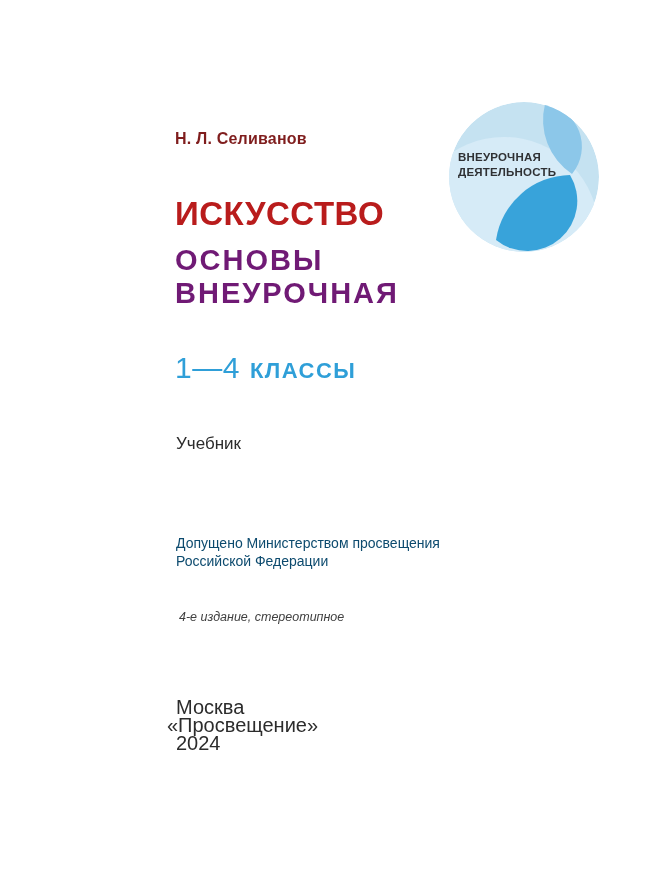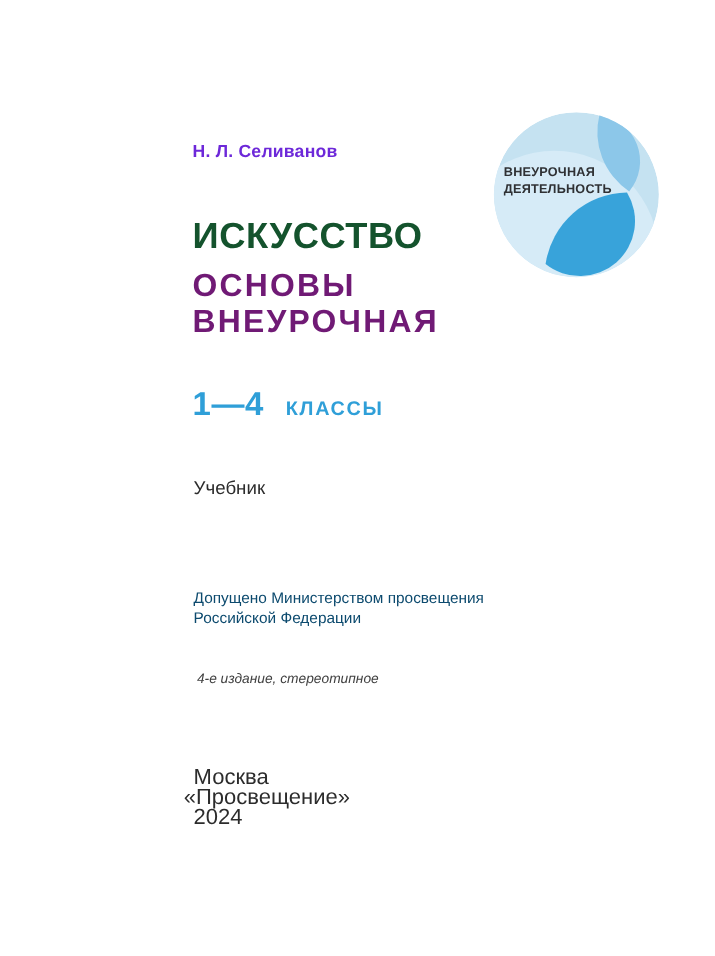--- a/index.html
+++ b/index.html
@@ -4,42 +4,42 @@
 <style>
   html,body { margin:0; padding:0; background:#ffffff; }
   .page {
     position:relative; width:650px; height:869px; background:#ffffff;
     font-family:"Liberation Sans", sans-serif; overflow:hidden;
   }
   .abs { position:absolute; }
 
   .authors {
     left:175px; top:129px; font-size:16px; font-weight:700;
-    color:#6d28d9; line-height:19px; letter-spacing:0.2px;text-align:center;
+    color:#7f1d1d; line-height:19px; letter-spacing:0.2px;text-align:center;
   }
 
   .badge { left:449px; top:102px; width:150px; height:150px; }
   .badge svg { display:block; }
   .badge-text {
     position:absolute; left:9px; top:48px; width:104px; text-align:left;
     font-size:11.5px; line-height:15px; font-weight:700; color:#2f3134;
     letter-spacing:0.2px;
   }
 
   .main-title {
     left:175px; top:195px; font-size:33px; font-weight:700;
     letter-spacing:0.5px; line-height:38px;
   }
   .subtitle {
     left:175px; top:244px; font-size:29px; font-weight:700;
     letter-spacing:2px; line-height:33px;
   }
   .grade { left:175px; top:353px; line-height:1; }
-  .grade-num  { font-size:30px; font-weight:700; letter-spacing:0.5px; }
-  .grade-word { font-size:18px; font-weight:700; letter-spacing:1.5px; margin-left:20px; }
+  .grade-num  { font-size:30px; font-weight:400; letter-spacing:0.5px; }
+  .grade-word { font-size:22px; font-weight:700; letter-spacing:1.5px; margin-left:10px; }
 
   .book-type { left:176px; top:435px; font-size:17px; color:#2c2c2c; line-height:1; }
 
   .approval {
     left:176px; top:535px; font-size:14px; line-height:17.5px; color:#0c4a6e;
   }
   .edition {
     left:179px; top:611px; font-size:12.5px; font-style:italic; color:#404040; line-height:1;
   }
   .imprint {
@@ -69,21 +69,21 @@
         <path d="M 96 2 A 43 43 0 0 1 123 72 A 65 65 0 0 1 96 2 Z" fill="#8cc7e9"></path>
         <path d="M 121 73 A 50 50 0 0 1 47 138 A 76 76 0 0 1 121 73 Z" fill-opacity="0.95" fill="#2f9fd8"></path>
       </g>
     </svg>
     <div class="badge-text">
       <div>ВНЕУРОЧНАЯ</div>
       <div>ДЕЯТЕЛЬНОСТЬ</div>
     </div>
   </div>
 
-  <div class="abs main-title" style="color: #14532d;">ИСКУССТВО</div>
+  <div class="abs main-title" style="color: #b91c1c;">ИСКУССТВО</div>
 
   <div class="abs subtitle" style="color: #701a75;">
     <div>ОСНОВЫ</div>
     <div>ВНЕУРОЧНАЯ</div>
   </div>
 
   <div class="abs grade" style="color: rgb(47, 159, 216);">
     <span class="grade-num">1—4</span><span class="grade-word">КЛАССЫ</span>
   </div>
 

